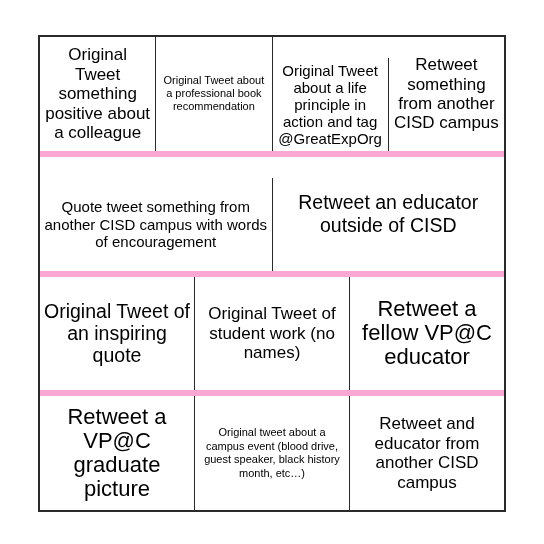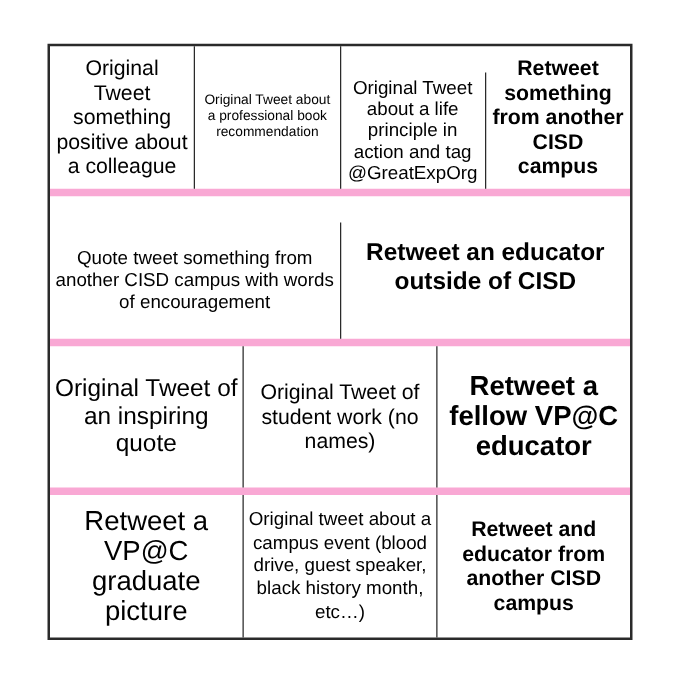--- a/index.html
+++ b/index.html
@@ -46,24 +46,23 @@
     justify-content: center;
     text-align: center;
     padding: 2px 4px;
     line-height: 1.14;
     color: #000000;
     overflow: hidden;
     word-wrap: break-word;
   }
   .bingo-cell:last-child {
     border-right: none;
-    font-weight: bold;
   }
   
-  .fs-xs  { font-size: 15px; line-height: 1.22; }
+  .fs-xs  { font-size: 11px; line-height: 1.22; }
   .fs-sm  { font-size: 11px; line-height: 1.18; }
   .fs-md  { font-size: 15px; margin-top: 21px; }
   .fs-lg  { font-size: 17px; }
   .fs-xl  { font-size: 19.5px; }
   .fs-xxl { font-size: 22px; line-height: 1.1; }
 </style>
 </head>
 <body>
 
 <div id="bingo-card">

